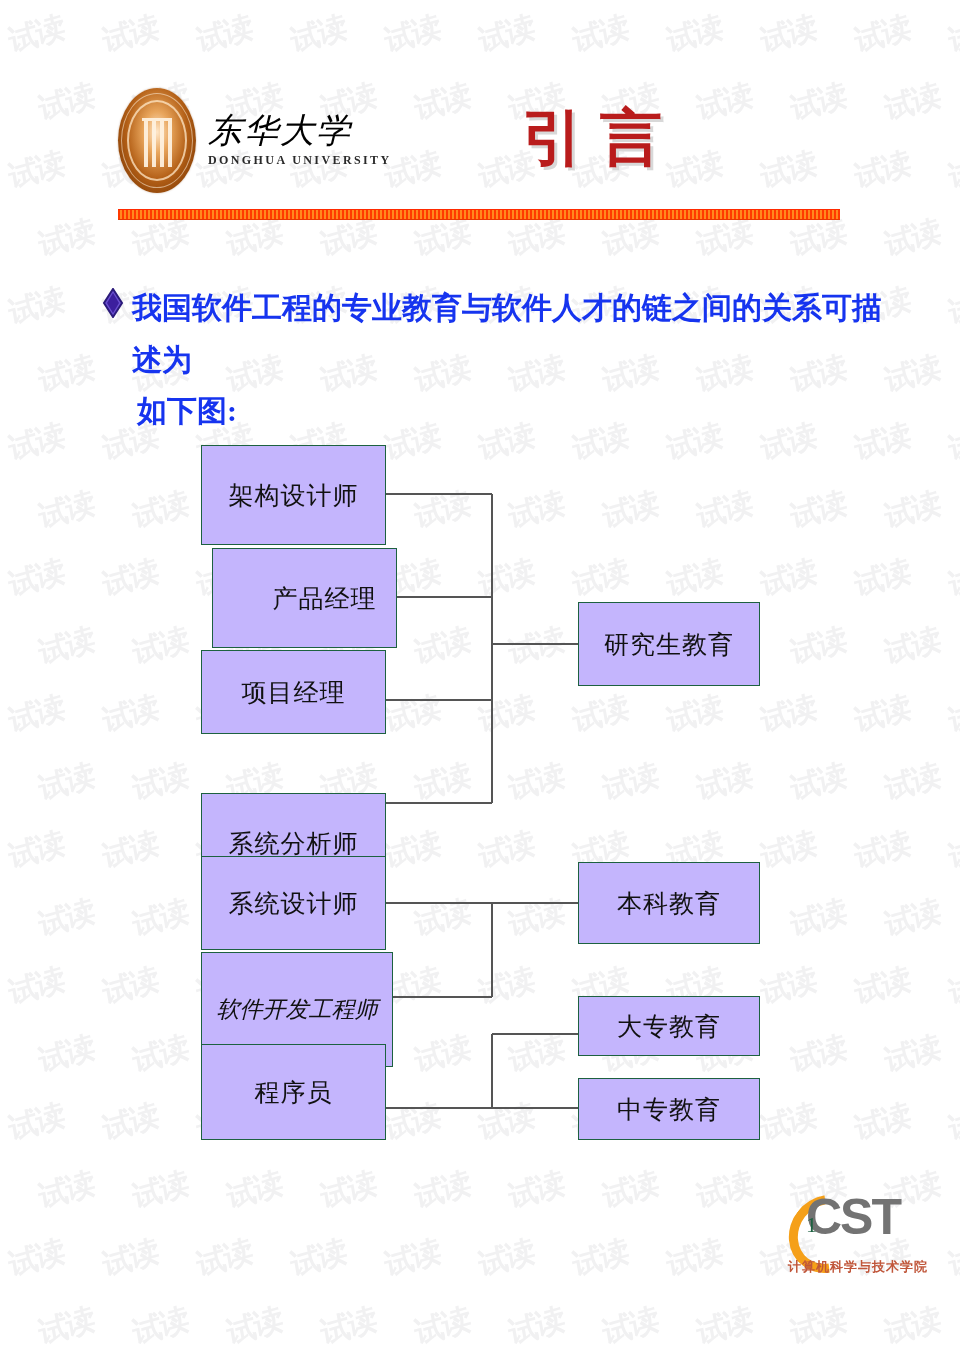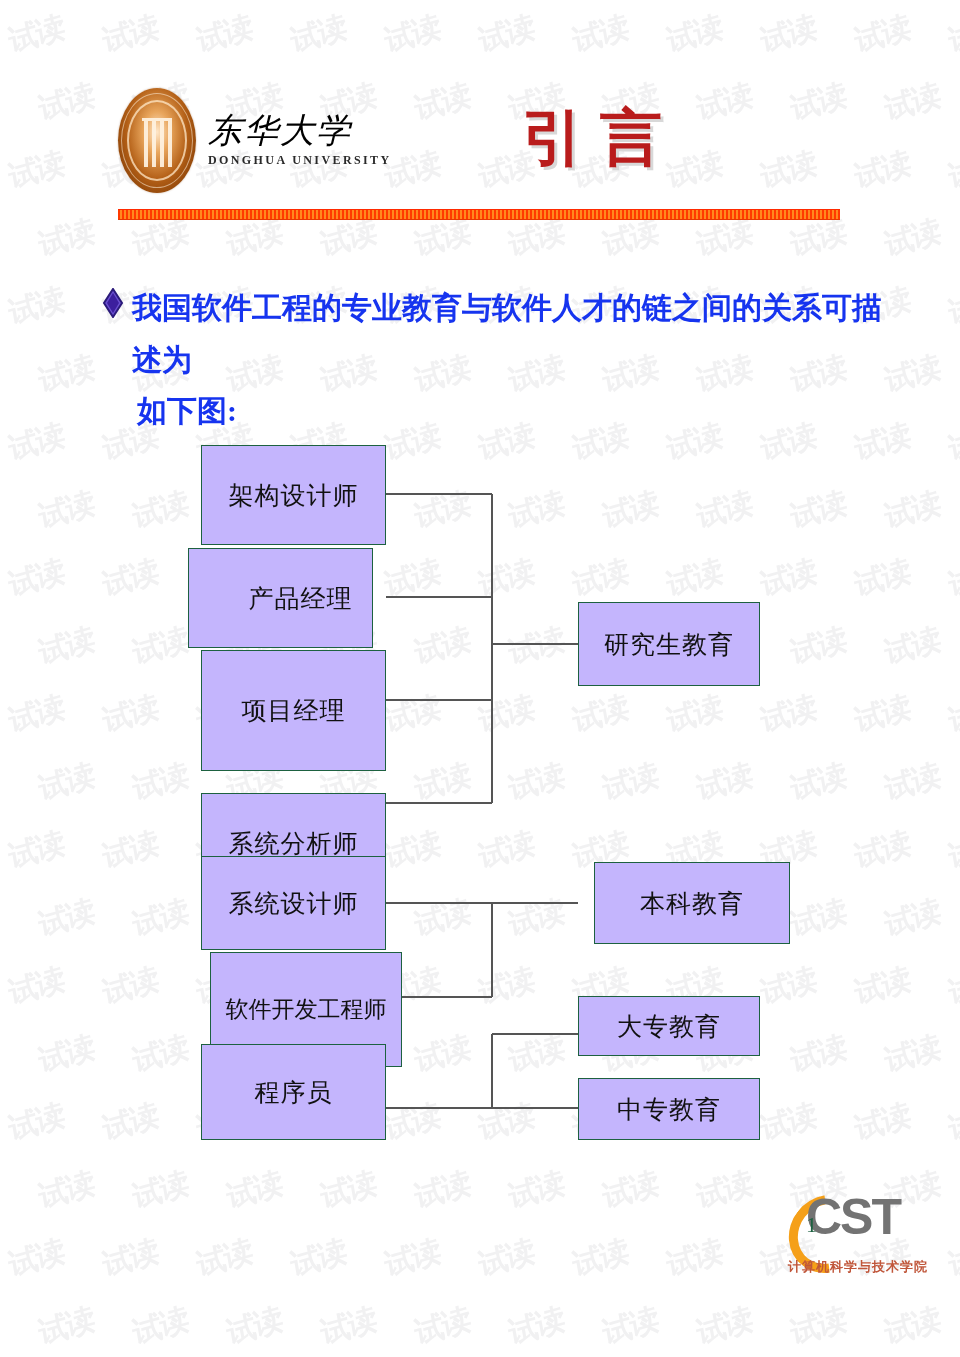--- a/index.html
+++ b/index.html
@@ -570,44 +570,44 @@
         <path d="M492 1034 L492 1108"></path>
         <path d="M492 1034 L578 1034"></path>
         <path d="M492 1108 L578 1108"></path>
       </g>
     </svg>
 
     <div id="role-nodes">
         <div class="node" style="left: 201px; top: 445px; width: 185px; height: 100px;">
           <span>架构设计师</span>
         </div>
-        <div class="node" style="left: 188px; top: 548px; width: 185px; height: 100px; padding-left: 40px;">
+        <div class="node" style="left: 212px; top: 548px; width: 185px; height: 100px; padding-left: 40px;">
           <span>产品经理</span>
         </div>
-        <div class="node" style="left: 201px; top: 650px; width: 185px; height: 121px;">
+        <div class="node" style="left: 201px; top: 650px; width: 185px; height: 84px;">
           <span>项目经理</span>
         </div>
         <div class="node" style="left: 201px; top: 753px; width: 185px; height: 100px; margin-top: 40px;">
           <span>系统分析师</span>
         </div>
         <div class="node" style="left: 201px; top: 856px; width: 185px; height: 94px;">
           <span>系统设计师</span>
         </div>
-        <div class="node narrow-text" style="left: 210px; top: 952px; width: 192px; height: 115px;">
+        <div class="node narrow-text" style="left: 201px; top: 952px; width: 192px; height: 115px; font-style: italic;">
           <span>软件开发工程师</span>
         </div>
         <div class="node" style="left: 201px; top: 1044px; width: 185px; height: 96px;">
           <span>程序员</span>
         </div>
       </div>
     <div id="edu-nodes">
         <div class="node" style="left: 578px; top: 602px; width: 182px; height: 84px;">
           <span>研究生教育</span>
         </div>
-        <div class="node" style="left: 594px; top: 862px; width: 196px; height: 82px;">
+        <div class="node" style="left: 578px; top: 862px; width: 182px; height: 82px;">
           <span>本科教育</span>
         </div>
         <div class="node" style="left: 578px; top: 996px; width: 182px; height: 60px;">
           <span>大专教育</span>
         </div>
         <div class="node" style="left: 578px; top: 1078px; width: 182px; height: 62px;">
           <span>中专教育</span>
         </div>
       </div>
   </div>

